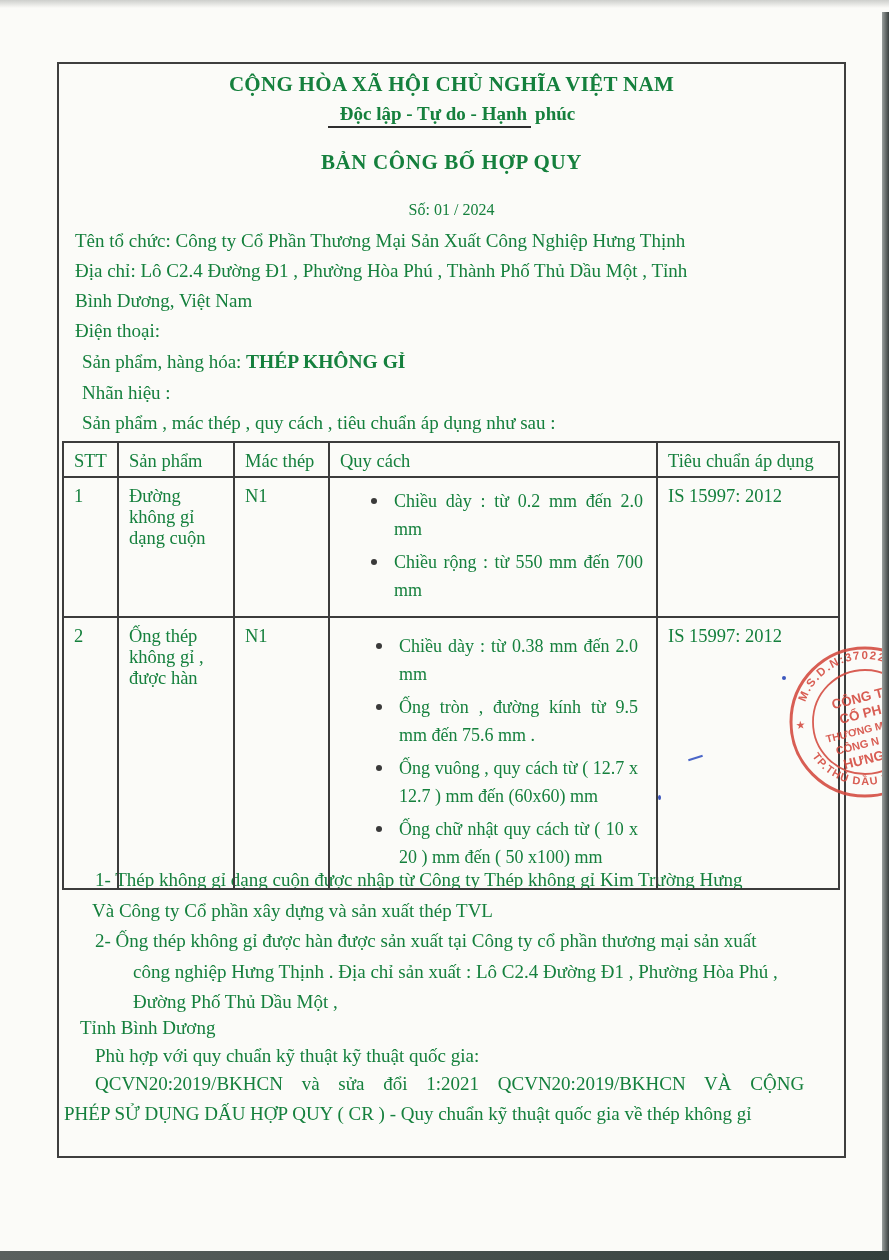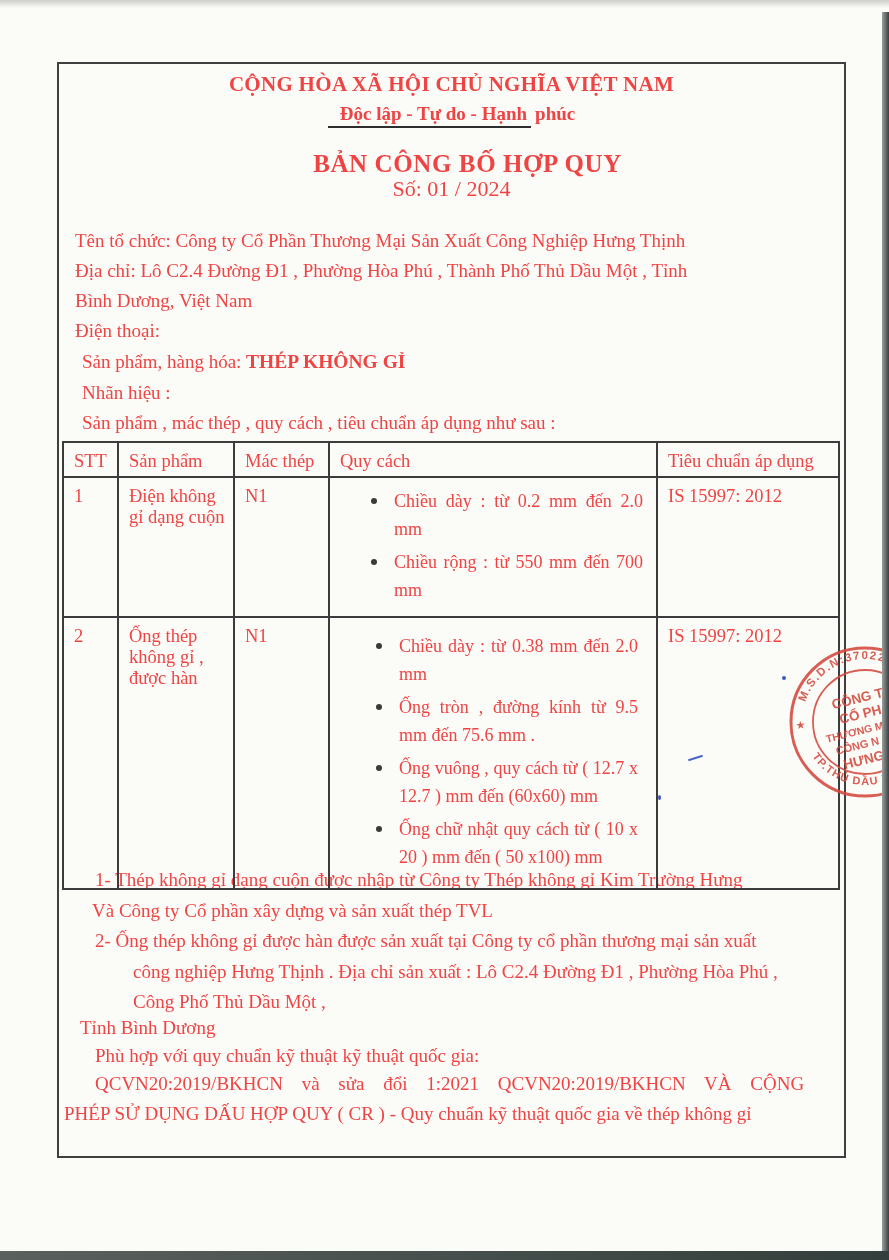--- a/index.html
+++ b/index.html
@@ -1,35 +1,35 @@
 <!DOCTYPE html>
 <html><head>
 <meta charset="utf-8">
 <style>
   html,body{margin:0;padding:0;}
   .page{
     position:relative; width:889px; height:1260px;
     background:#fbfbf8; overflow:hidden;
     font-family:"Liberation Serif","DejaVu Serif",serif;
-    color:#ef4444;
+    color:#15803d;
   }
   .top-shade{position:absolute;left:0;top:0;width:889px;height:8px;
     background:linear-gradient(to bottom,rgba(120,125,122,.35),rgba(120,125,122,0));}
   .frame{
     position:absolute; left:57px; top:62px; width:789px; height:1096px;
     box-sizing:border-box; border:2px solid #3f3f3f; z-index:1;
   }
   .abs{position:absolute;}
   .centerband{left:57px; width:789px; text-align:center;}
   .nat-header{top:72px; font-size:21px; font-weight:bold; letter-spacing:.3px;}
   .motto{top:103px; font-size:19px; font-weight:bold;}
   .motto .u{border-bottom:2px solid #2e2e2e; padding:0 4px 2px 12px;}
   .motto .tail{padding-left:4px;}
-  .title{top:150px; font-size:25px; font-weight:bold; letter-spacing:.6px;margin-left:16px;}
-  .doc-num{top:176px; font-size:22px;}
+  .title{top:150px; font-size:21px; font-weight:bold; letter-spacing:.6px;}
+  .doc-num{top:201px; font-size:16px;}
   .bodyline{font-size:19px; line-height:26px; white-space:nowrap;}
   #org-line{left:75px; top:228px;}
   #addr-line1{left:75px; top:258px;}
   #addr-line2{left:75px; top:288px;}
   #phone-line{left:75px; top:318px;}
   #product-line{left:82px; top:349px;}
   #product-line b{font-size:19.5px;}
   #brand-line{left:82px; top:380px;}
   #intro-line{left:82px; top:410px;}
 
@@ -114,21 +114,21 @@
     <tbody>
         <tr class="hdr">
       <th class="stt">STT</th>
       <th>Sản phẩm</th>
       <th>Mác thép</th>
       <th>Quy cách</th>
       <th>Tiêu chuẩn áp dụng</th>
     </tr>
     <tr class="r1">
       <td class="stt">1</td>
-      <td class="sp">Điện không gỉ dạng cuộn</td>
+      <td class="sp">Đường không gỉ dạng cuộn</td>
       <td class="mac">N1</td>
       <td style="padding:7px">
         <ul class="specs">
           <li><span class="dot"></span><span>Chiều dày : từ 0.2 mm đến 2.0 mm</span></li>
           <li><span class="dot"></span><span>Chiều rộng : từ 550 mm đến 700 mm</span></li>
         </ul>
       </td>
       <td>IS 15997: 2012</td>
     </tr>
     <tr class="r2">
@@ -145,21 +145,21 @@
       </td>
       <td>IS 15997: 2012</td>
     </tr>
   </tbody>
     </table>
 
   <div class="abs noteline" id="n1-l1">1-  Thép không gỉ dạng cuộn được nhập từ Công ty Thép không gỉ Kim Trường Hưng</div>
   <div class="abs noteline" id="n1-l2">Và Công ty Cổ phần xây dựng và sản xuất thép TVL</div>
   <div class="abs noteline" id="n2-l1">2-  Ống thép không gỉ được hàn được sản xuất tại Công ty cổ phần thương mại sản xuất</div>
   <div class="abs noteline" id="n2-l2">công nghiệp Hưng Thịnh . Địa chỉ sản xuất : Lô C2.4 Đường Đ1 , Phường Hòa Phú ,</div>
-  <div class="abs noteline" id="n2-l3">Công Phố Thủ Dầu Một ,</div>
+  <div class="abs noteline" id="n2-l3">Đường Phố Thủ Dầu Một ,</div>
   <div class="abs noteline" id="province-line">Tỉnh Bình Dương</div>
   <div class="abs noteline" id="conform-line">Phù hợp với quy chuẩn kỹ thuật kỹ thuật quốc gia:</div>
   <div class="abs noteline" id="qcvn-l1">QCVN20:2019/BKHCN và sửa đổi 1:2021 QCVN20:2019/BKHCN VÀ CỘNG</div>
   <div class="abs noteline" id="qcvn-l2">PHÉP SỬ DỤNG DẤU HỢP QUY ( CR ) -  Quy chuẩn kỹ thuật quốc gia về thép không gỉ</div>
 
   <svg class="stamp" viewBox="0 0 170 170">
     <circle cx="80" cy="82" r="74" fill="none" stroke="#d4493e" stroke-width="3"></circle>
     <circle cx="80" cy="82" r="52" fill="none" stroke="#d4493e" stroke-width="1.8"></circle>
     <defs>
       <path id="arcTop" d="M 18.4,68.9 A 63,63 0 0 1 141.6,68.9" fill="none"></path>

